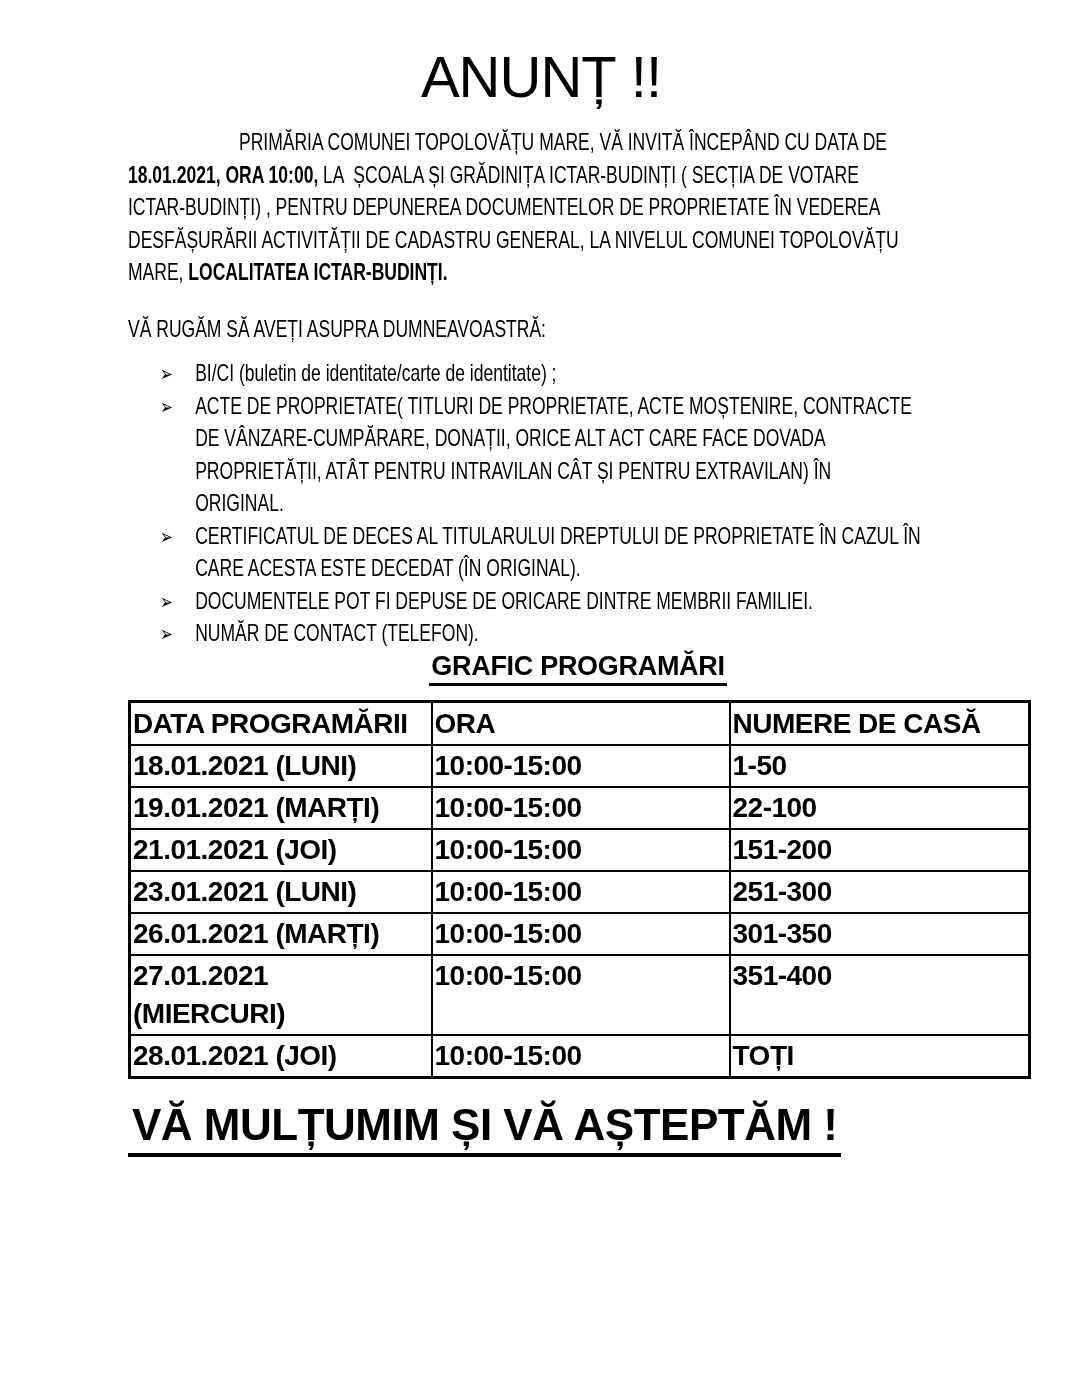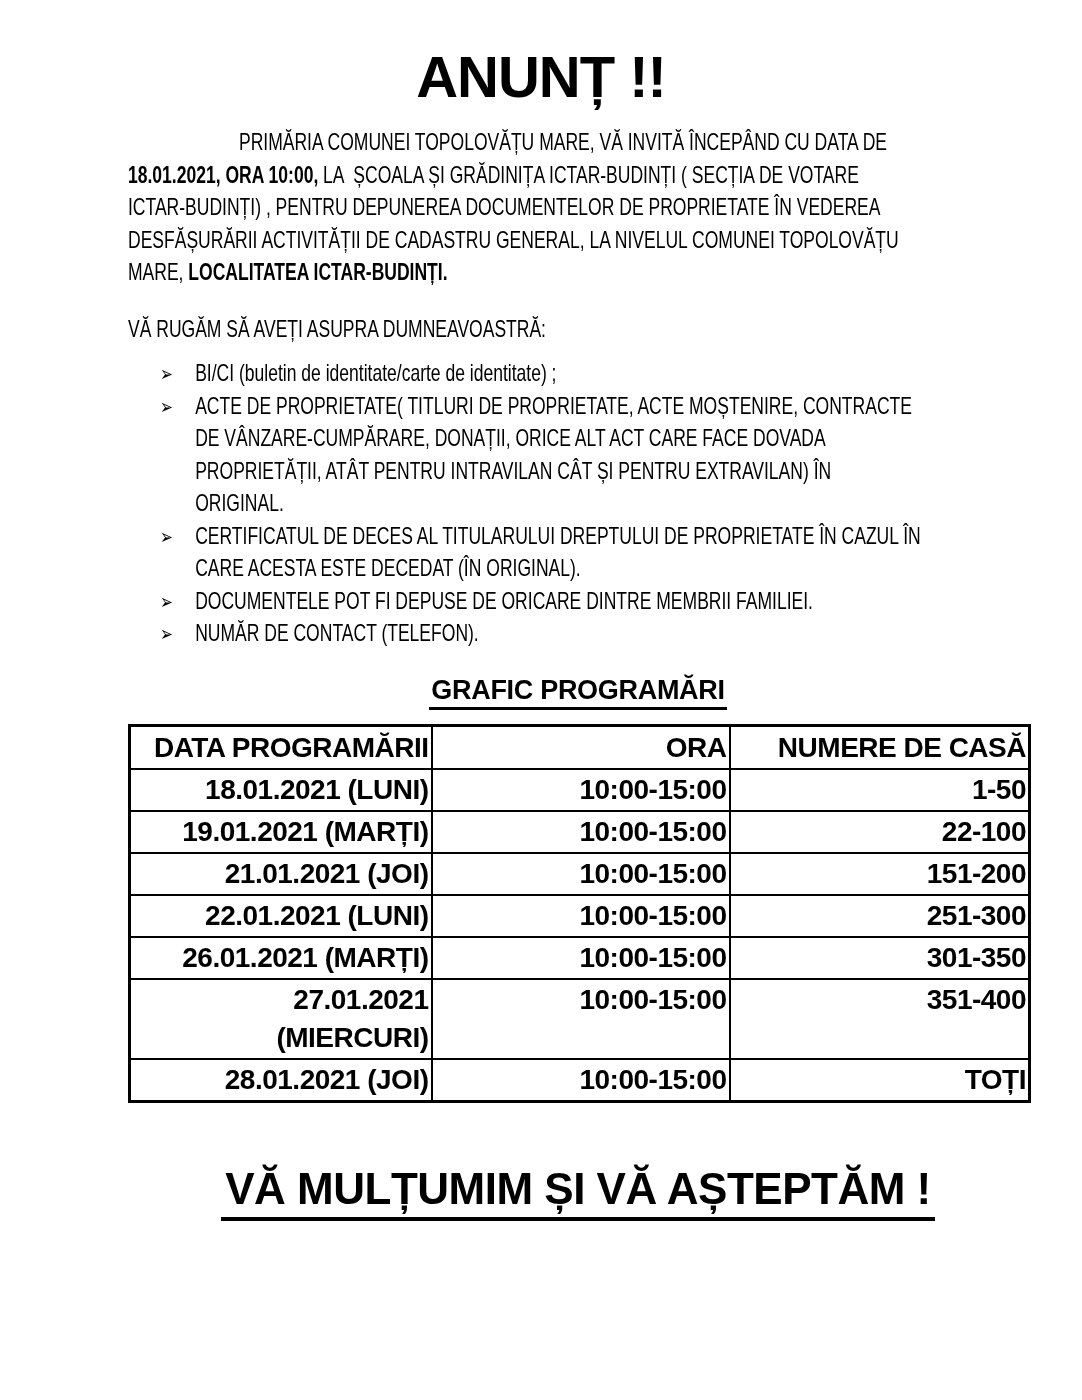--- a/index.html
+++ b/index.html
@@ -3,56 +3,56 @@
 <meta charset="utf-8">
 <style>
   html,body{margin:0;padding:0;background:#fff;}
   .page{
     width:1082px;height:1400px;background:#ffffff;color:#000;
     font-family:"Liberation Sans","DejaVu Sans",sans-serif;
     position:relative;overflow:hidden;
   }
   .title{
     margin:0;padding-top:42px;text-align:center;
-    font-size:58px;font-weight:bold;line-height:70px;letter-spacing:-1px;
+    font-size:58px;font-weight:normal;line-height:70px;letter-spacing:-1px;
   }
   .content{margin-left:128px;width:900px;}
   
   .condensed{
     width:1215px;transform:scaleX(0.73);transform-origin:0 0;
     margin-top:14px;font-size:24px;line-height:32.5px;
   }
   .ln{white-space:pre;}
   .b{font-weight:bold;}
   .ind{padding-left:152px;}
   .lead{margin-top:24px;}
   ul.blist{list-style:none;margin:12px 0 0 0;padding:0;}
   ul.blist li{position:relative;padding-left:92px;}
   .mk{
     position:absolute;left:44px;top:1px;
     font-family:"DejaVu Sans",sans-serif;font-size:21px;
   }
-  .theading{margin-top:24px;text-align:center;}
+  .theading{text-align:center;}
   .theading span{
     display:inline-block;font-size:27px;font-weight:bold;line-height:32px;
     border-bottom:3px solid #000;padding:0 2px 1px 2px;letter-spacing:-0.3px;
   }
   table.sched{
     margin-top:14px;border-collapse:collapse;width:900px;
     border:3px solid #000;table-layout:fixed;
   }
   table.sched th,table.sched td{
-    border:2px solid #000;text-align:right;vertical-align:baseline;
+    border:2px solid #000;text-align:left;vertical-align:baseline;
     font-size:28px;font-weight:bold;letter-spacing:-0.5px;
     padding:1px 2px;white-space:pre-line;
   }
   table.sched th{line-height:39px;}
   table.sched td{line-height:38px;margin-top:39px;}
   col.c1{width:302px;}col.c2{width:298px;}col.c3{width:300px;}
-  .footer{margin-top:60px;text-align:center;}
+  .footer{margin-top:20px;text-align:left;}
   .footer span{
     display:inline-block;font-size:44px;font-weight:bold;line-height:52px;
     border-bottom:4px solid #000;padding:0 4px 2px 4px;letter-spacing:-0.5px;
   }
 </style>
 </head>
 <body>
 
 <div class="page">
 
@@ -126,21 +126,21 @@
         <td>19.01.2021 (MARȚI)</td>
         <td>10:00-15:00</td>
         <td>22-100</td>
       </tr>
       <tr>
         <td>21.01.2021 (JOI)</td>
         <td>10:00-15:00</td>
         <td>151-200</td>
       </tr>
       <tr>
-        <td>22.01.2021 (LUNI)</td>
+        <td>23.01.2021 (LUNI)</td>
         <td>10:00-15:00</td>
         <td>251-300</td>
       </tr>
       <tr>
         <td>26.01.2021 (MARȚI)</td>
         <td>10:00-15:00</td>
         <td>301-350</td>
       </tr>
       <tr>
         <td>27.01.2021

